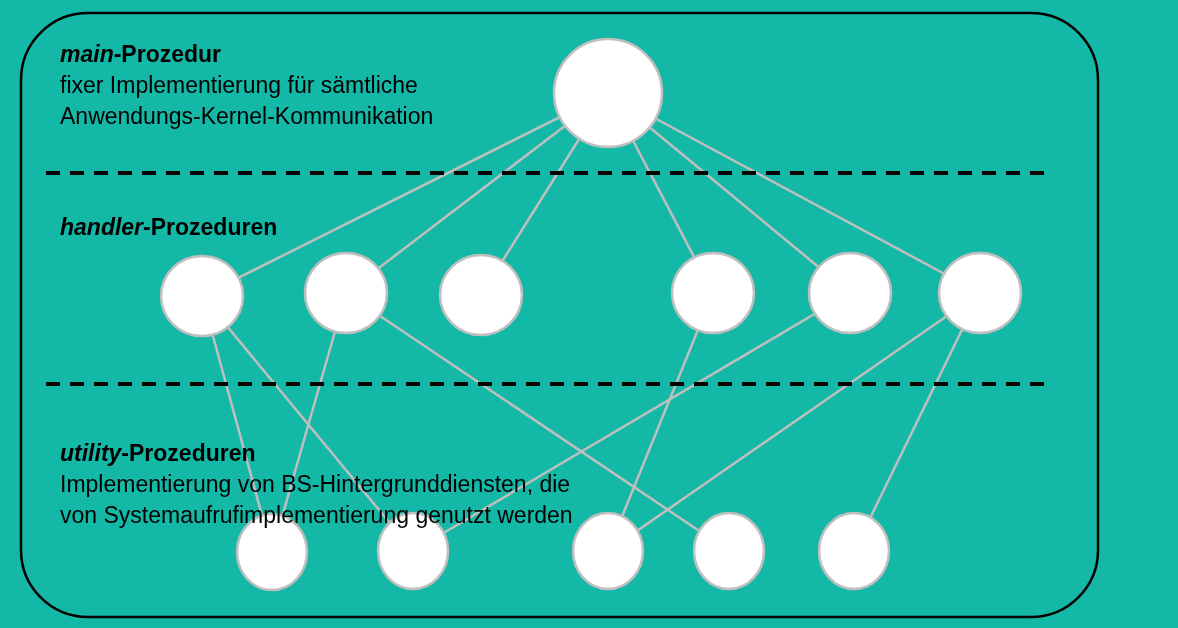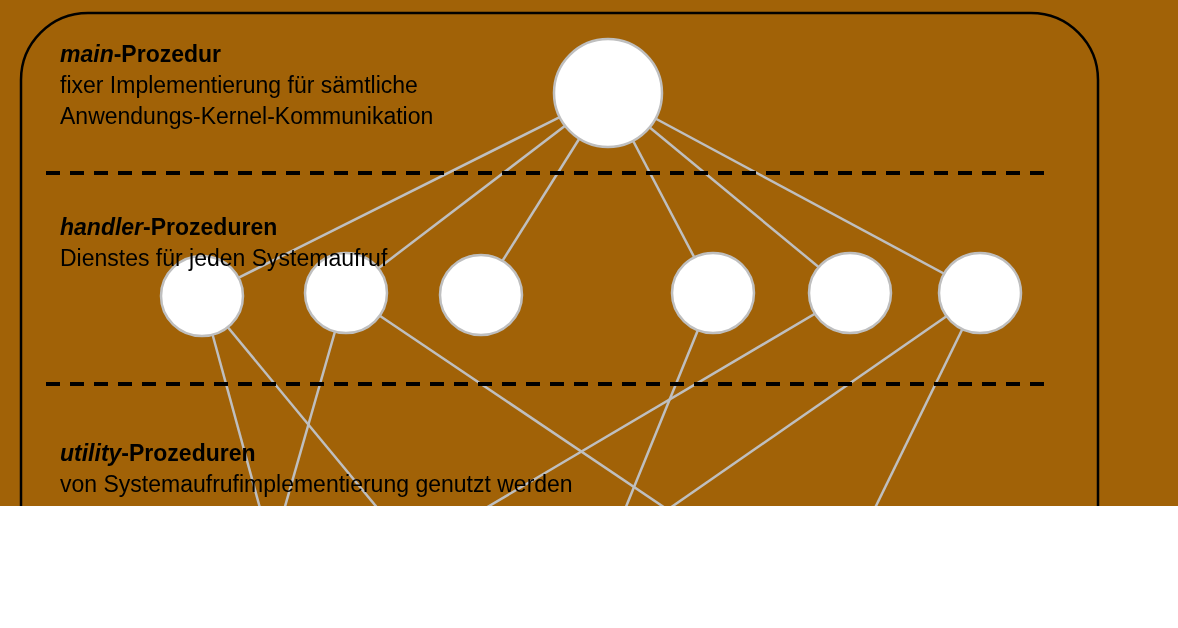--- a/index.html
+++ b/index.html
@@ -4,22 +4,22 @@
 <style>
   html, body {
     margin: 0;
     padding: 0;
     background: #ffffff;
     font-family: "Liberation Sans", sans-serif;
   }
   .stage {
     position: relative;
     width: 1178px;
-    height: 506px;
-    background: #a16207;
+    height: 628px;
+    background: #14b8a6;
     overflow: hidden;
   }
   .stage svg {
     position: absolute;
     left: 0;
     top: 0;
   }
   .label-block {
     position: absolute;
     left: 60px;
@@ -76,21 +76,21 @@
     </svg>
 
   <div class="label-block" id="block-main">
     <div class="heading"><span class="term">main</span><span class="suffix">-Prozedur</span></div>
     <div class="desc-line">fixer Implementierung für sämtliche</div>
     <div class="desc-line">Anwendungs-Kernel-Kommunikation</div>
   </div>
 
   <div class="label-block" id="block-handler">
     <div class="heading"><span class="term">handler</span><span class="suffix">-Prozeduren</span></div>
-    <div class="desc-line">Dienstes für jeden Systemaufruf</div>
   </div>
 
   <div class="label-block" id="block-utility">
     <div class="heading"><span class="term">utility</span><span class="suffix">-Prozeduren</span></div>
+    <div class="desc-line">Implementierung von BS-Hintergrunddiensten, die</div>
     <div class="desc-line">von Systemaufrufimplementierung genutzt werden</div>
   </div>
 
 </div>
 
 </body></html>

